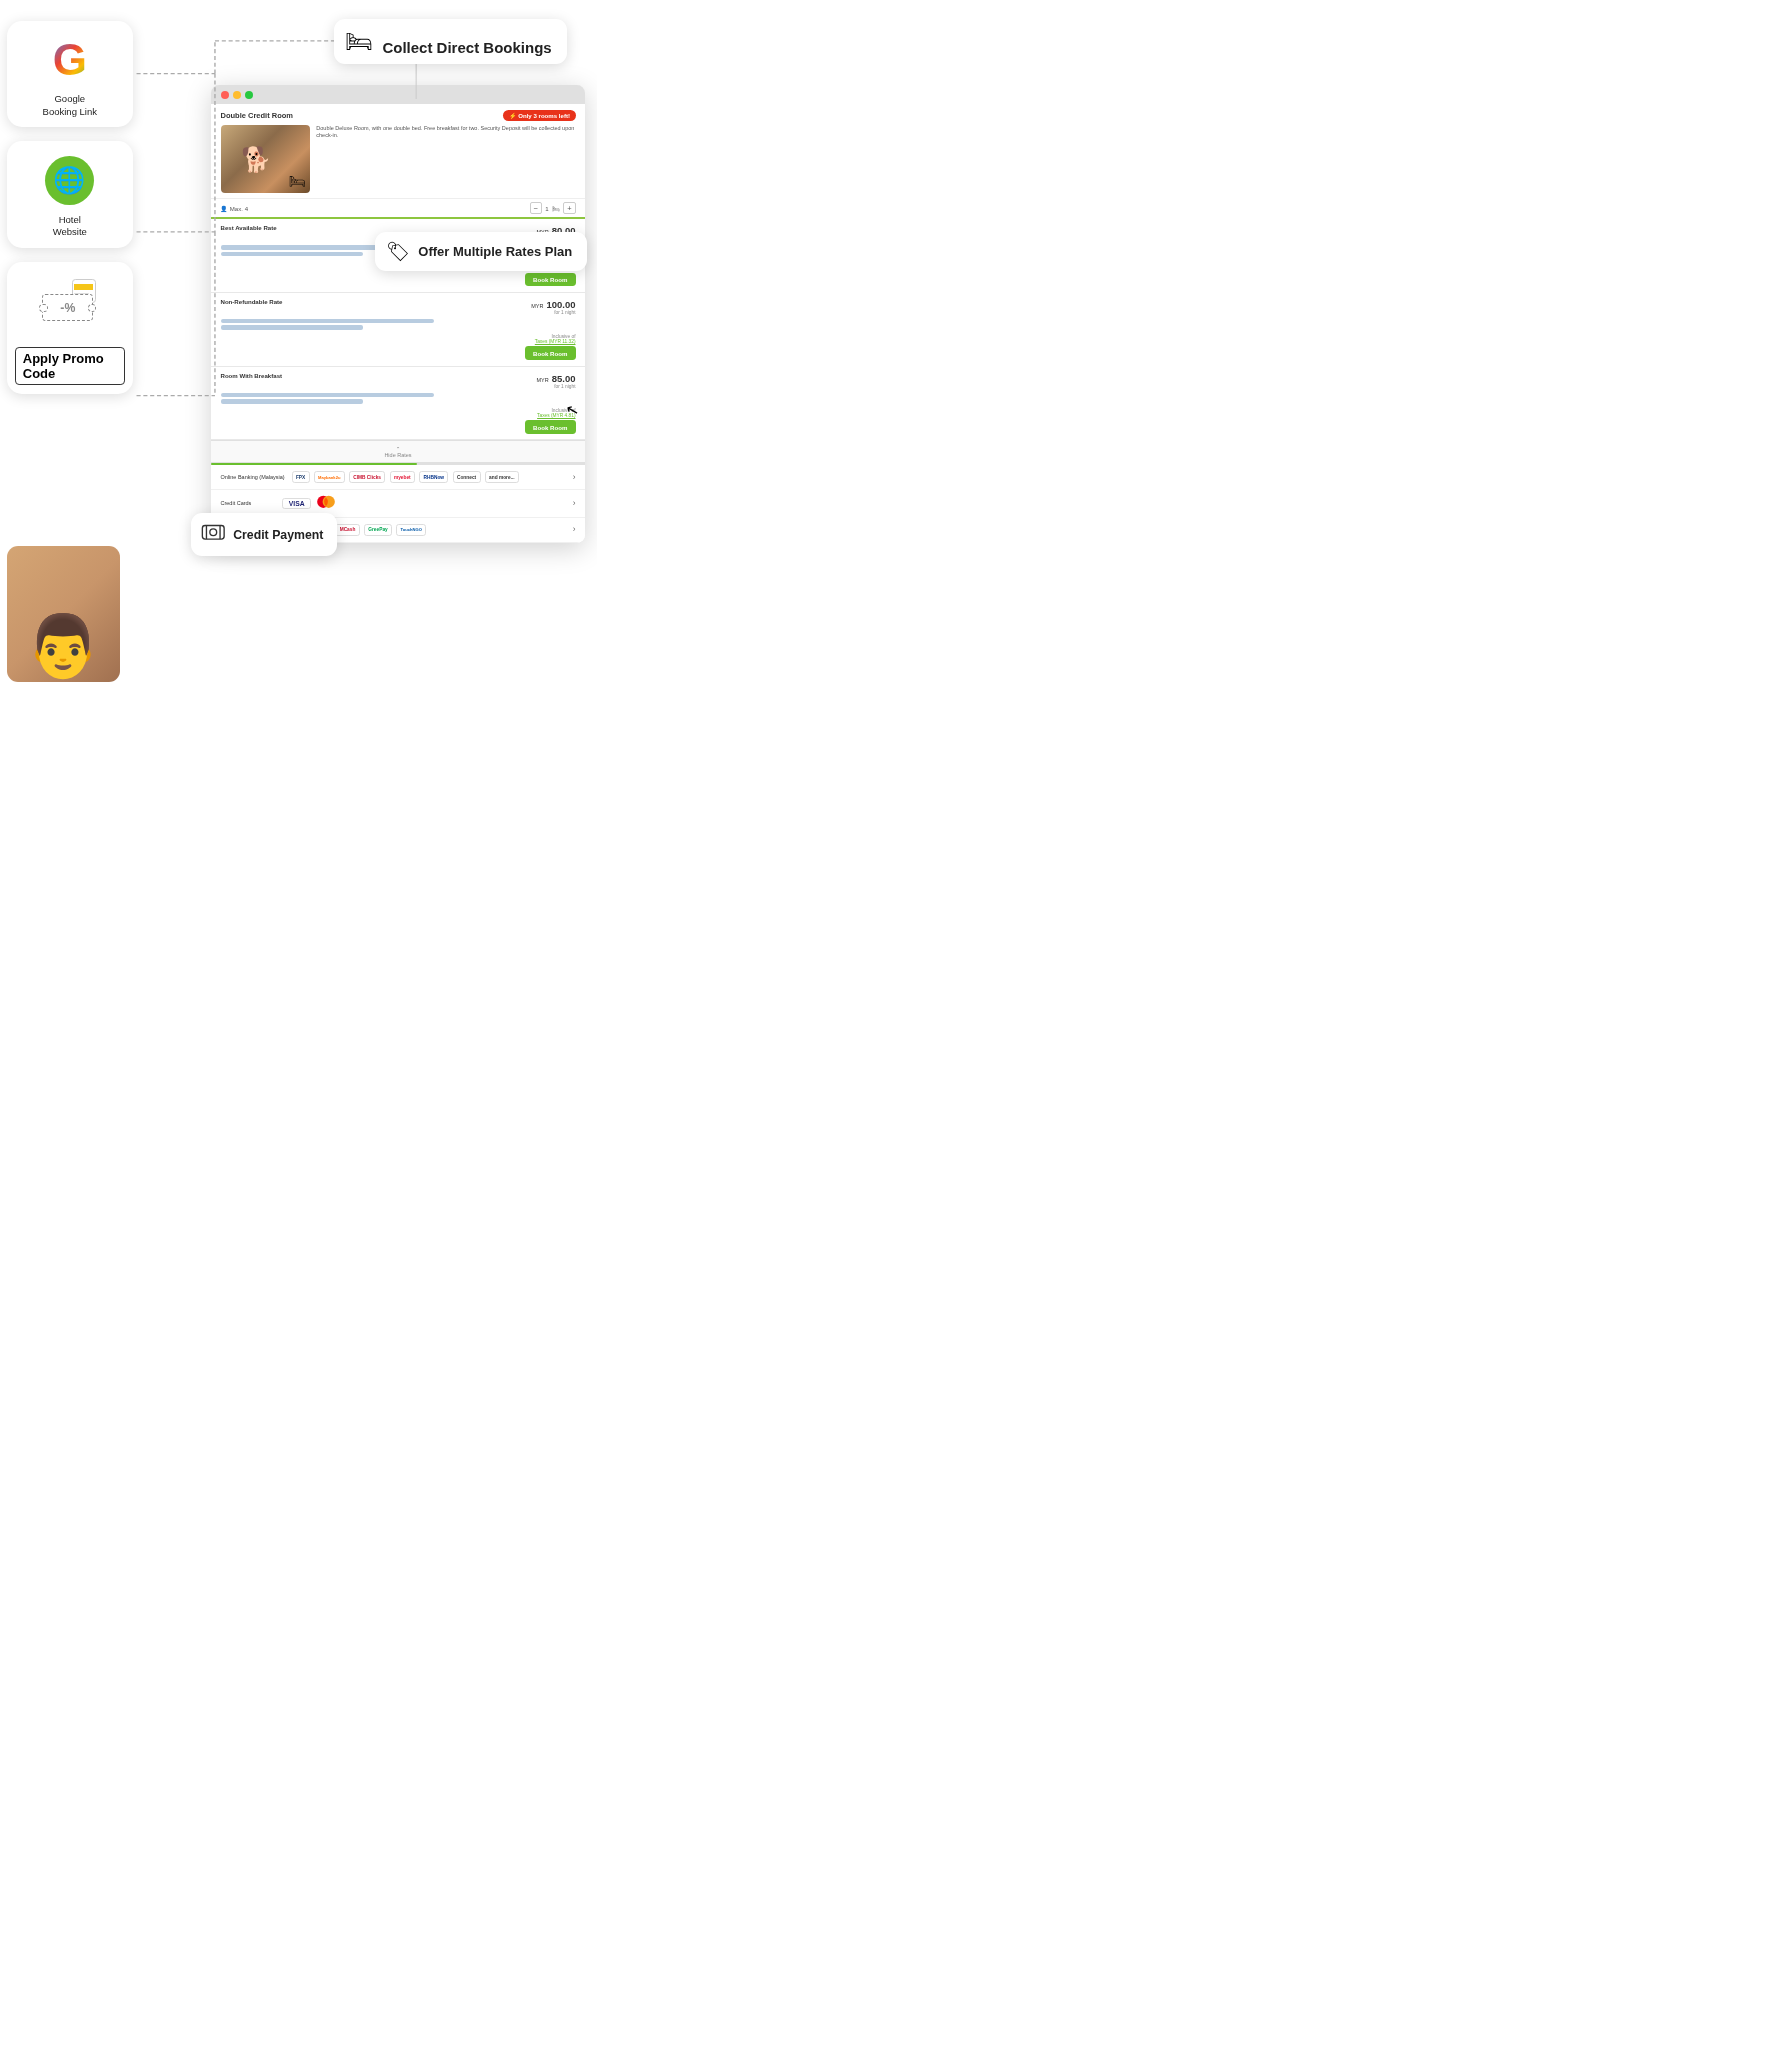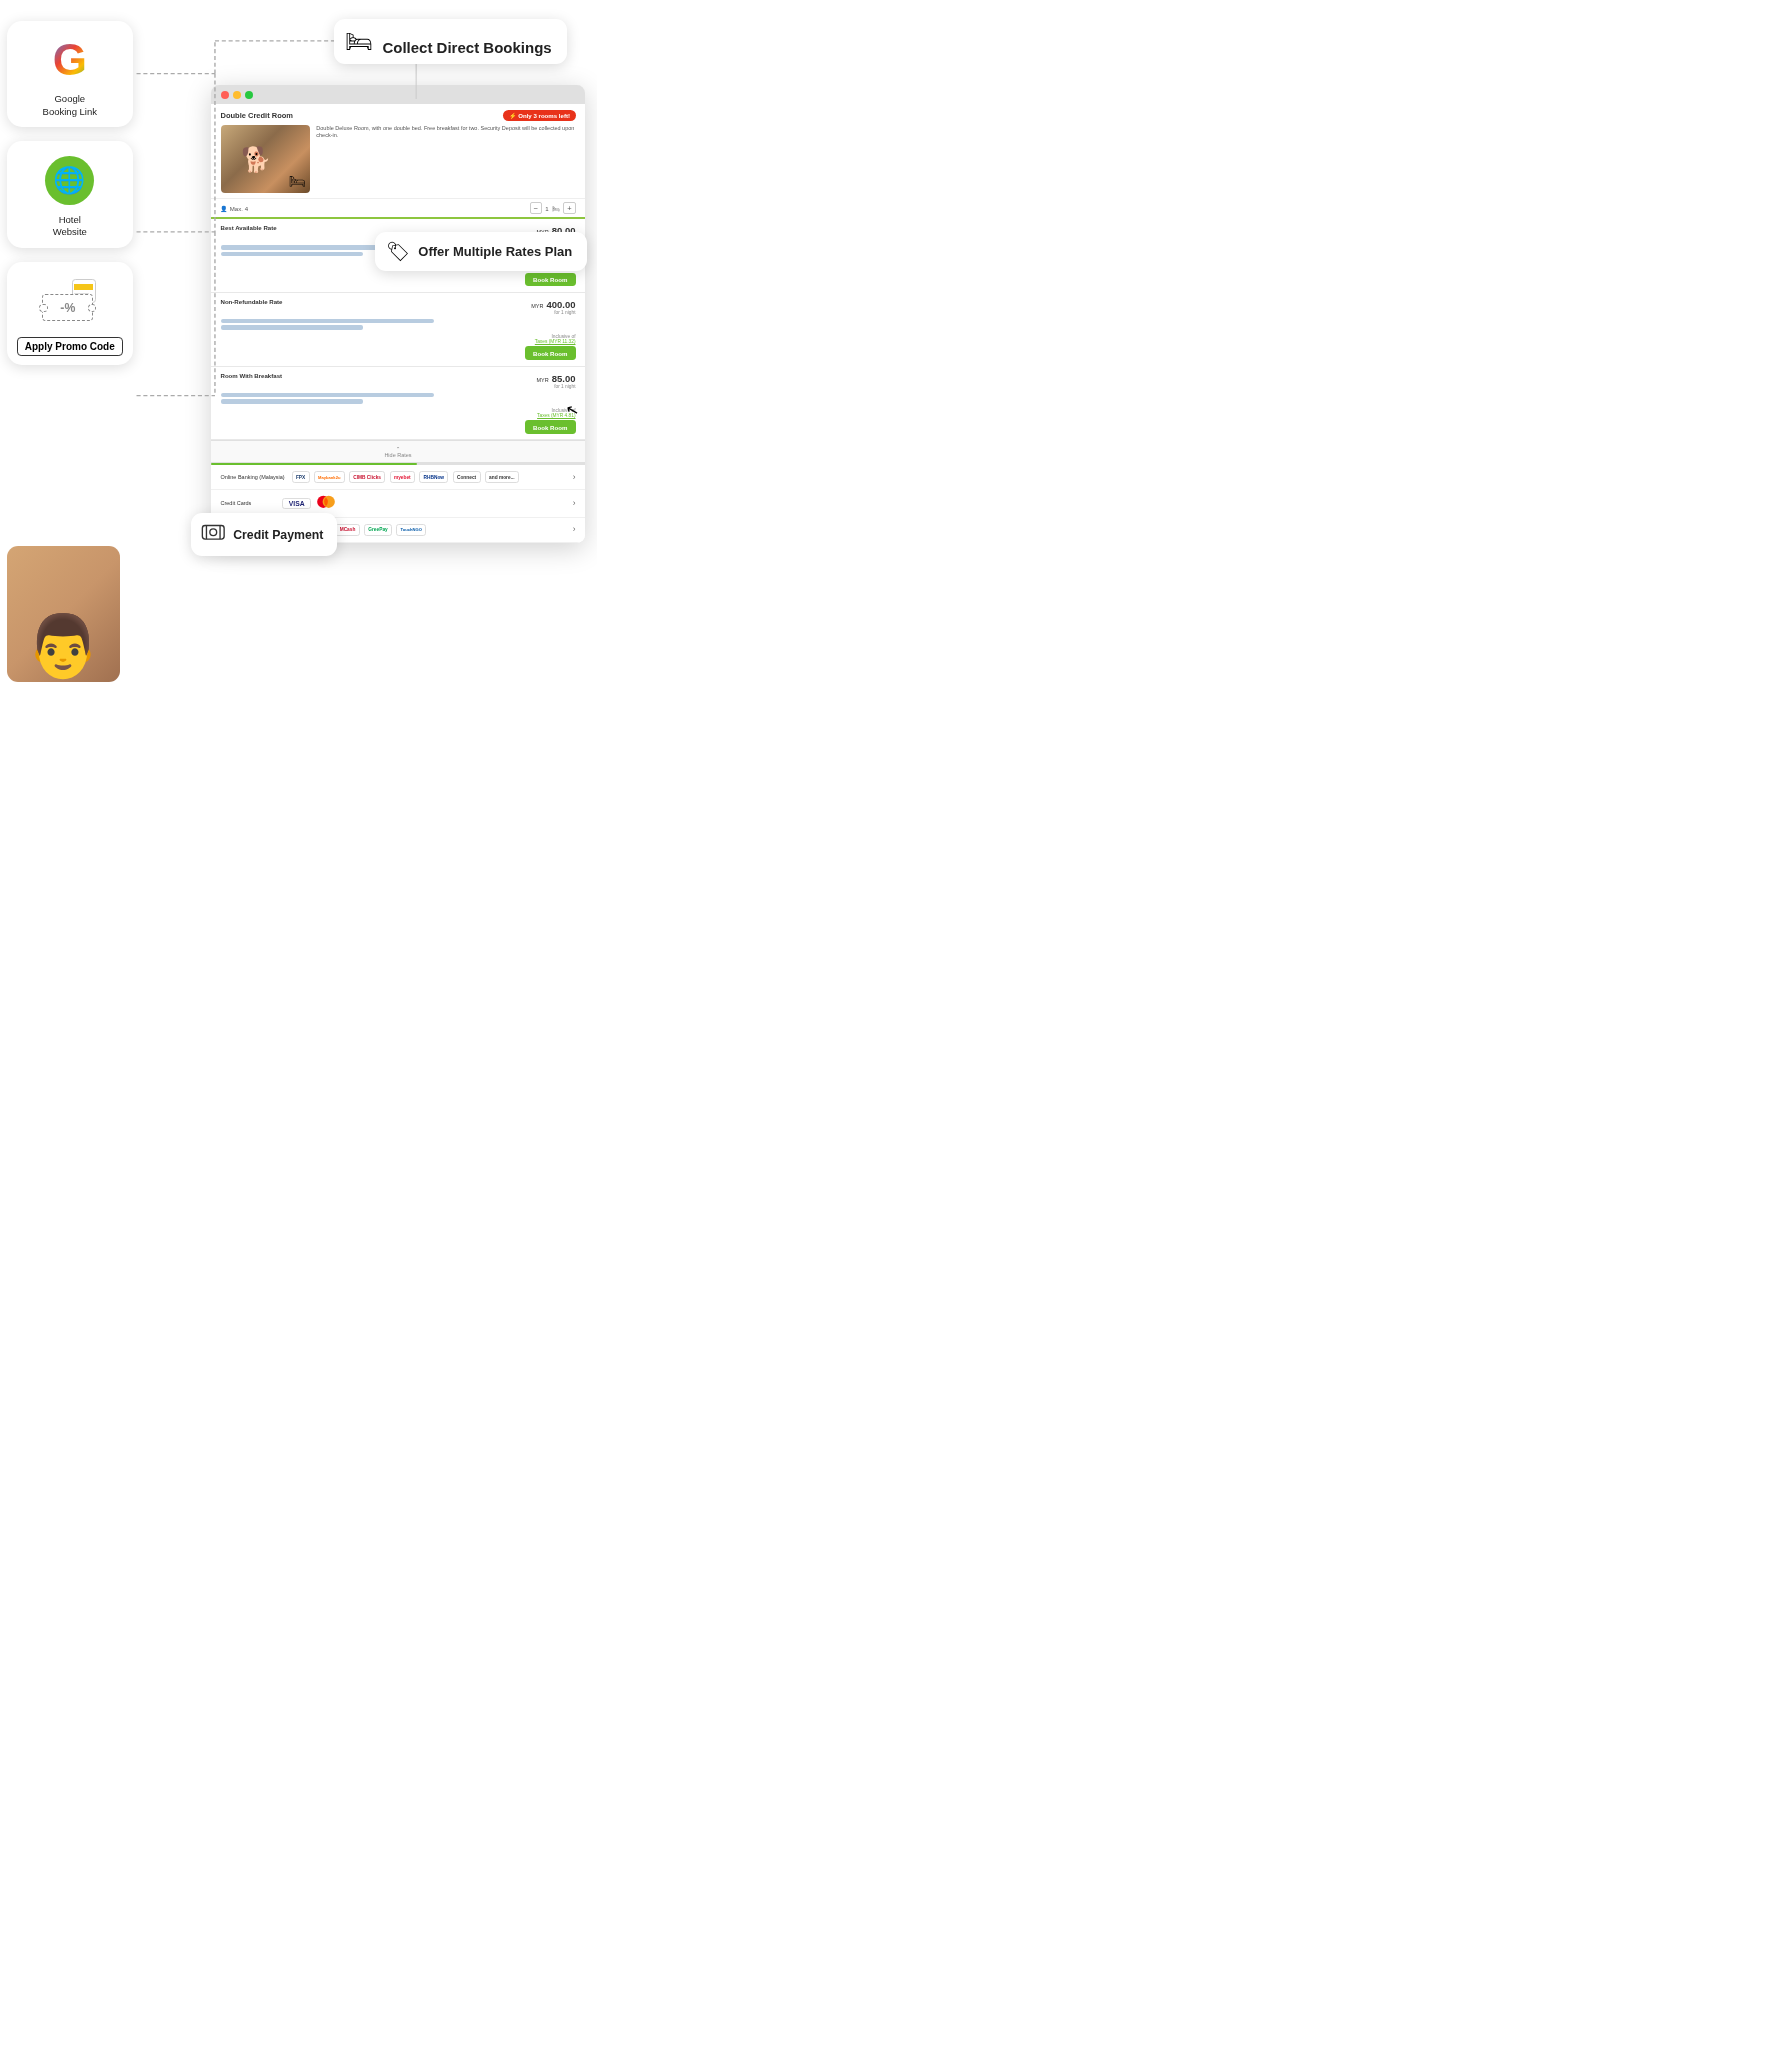--- a/index.html
+++ b/index.html
@@ -142,23 +142,23 @@
       width: 19px;
       height: 5.5px;
       background: #f5c518;
       margin-bottom: 2px;
     }
 
     .promo-label-btn {
       border: 1.4px solid #333;
       border-radius: 4.1px;
       padding: 2.7px 6.8px;
-      font-size: 10px;
+      font-size: 13px;
       font-weight: 700;
-      margin-top: 3px;
+      margin-top: 13px;
       display: inline-block;
     }
 
     
     .callout-direct {
       position: absolute;
       top: 19px;
       left: 334px;
       background: #fff;
       border-radius: 11px;
@@ -676,21 +676,21 @@
           <button class="book-btn">Book Room</button>
         </div>
       </div>
 
       <div class="rate-row">
         <div class="rate-row-header">
           <span class="rate-name">Non-Refundable Rate</span>
           <div class="rate-price-area">
             <div>
               <span class="rate-currency">MYR</span>
-              <span class="rate-amount">400.00</span>
+              <span class="rate-amount">100.00</span>
             </div>
             <div class="rate-per-night">for 1 night</div>
           </div>
         </div>
         <div class="rate-details">
           <div class="rate-bar short"></div>
           <div class="rate-bar shorter"></div>
         </div>
         <div class="clearfix">
           <div class="rate-tax-info">

